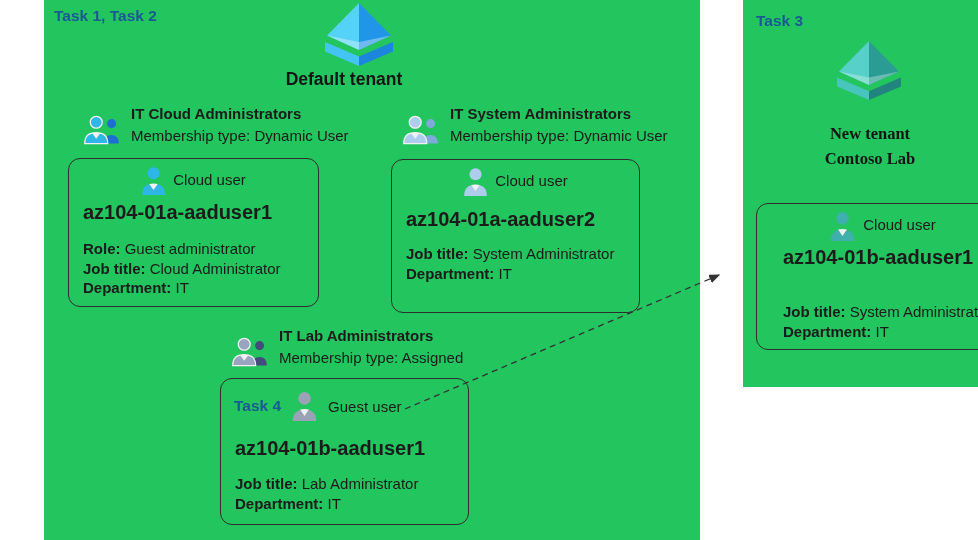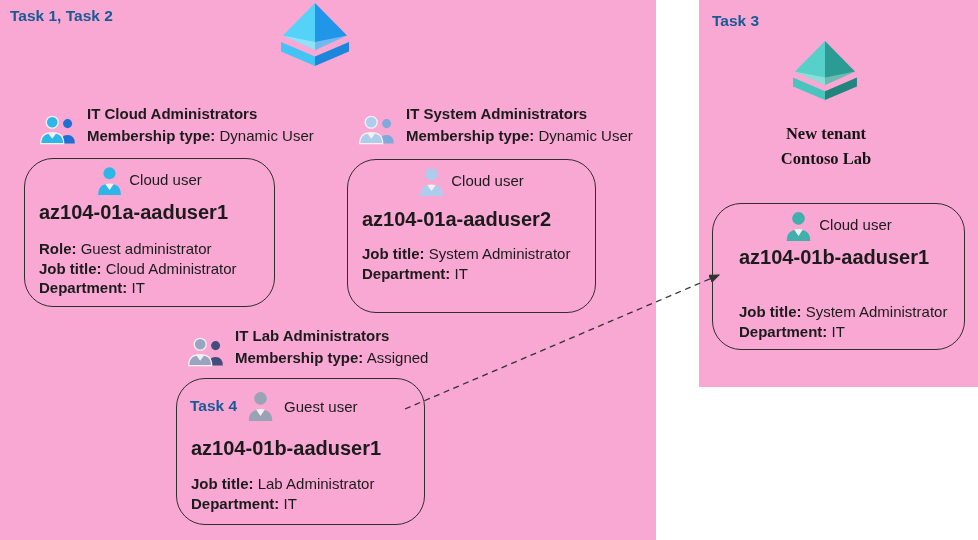--- a/index.html
+++ b/index.html
@@ -1,21 +1,21 @@
 <!DOCTYPE html>
 <html><head>
 <meta charset="utf-8">
 <style>
   html,body { margin:0; padding:0; }
   body {
     width:978px; height:540px; position:relative; overflow:hidden;
     background:#ffffff; color:#1b1b1b;
     font-family:"Liberation Sans", sans-serif; font-size:15px;
   }
-  .panel { position:absolute; background:#f9a8d4; }
+  .panel { position:absolute; background:#22c55e;margin-left:44px; }
   .panel-left  { left:0;   top:0; width:656px; height:540px; }
   .panel-right { left:699px; top:0; width:279px; height:387px; }
 
   .task-label { position:absolute; font-weight:bold; font-size:15.5px; color:#185a94; }
   .t12 { left:10px; top:7px; }
   .t3  { left:13px; top:12px; }
 
   .tenant-icon { position:absolute; }
   .tenant-icon.blue { left:279px; top:2px; }
   .tenant-icon.teal { left:92px; top:40px; }
@@ -24,23 +24,23 @@
   .tn-default { left:225px; top:69px; width:150px; font-size:17.5px; }
   .tn-new { left:14px; top:121px; width:226px; font-size:16.5px; line-height:25px;font-family:Liberation Serif, serif; }
 
   .group { position:absolute; display:flex; gap:9px; align-items:flex-start; }
   .group svg { margin-top:9px; flex:none; }
   .g1 { left:40px;  top:105px;justify-content:space-between; }
   .g2 { left:359px; top:105px; }
   .g3 { left:188px; top:327px; }
   .group-title { font-weight:bold; font-size:15px; white-space:nowrap; }
   .group-sub { font-size:15px; margin-top:5px; white-space:nowrap; }
-  .group-sub b { font-weight:bold; }
-
-  .card { position:absolute; border:1.4px solid #2e2e2e; border-radius:29px;text-decoration:underline; }
+  .group-sub b { font-weight:normal; }
+
+  .card { position:absolute; border:1.4px solid #2e2e2e; border-radius:12px;text-decoration:underline; }
   .c1 { left:24px;  top:158px; width:249px; height:147px; }
   .c2 { left:347px; top:159px; width:247px; height:152px; }
   .c3 { left:176px; top:378px; width:247px; height:145px; }
   .cr { left:13px;  top:203px; width:251px; height:145px; }
 
   .card-head { position:absolute; left:0; right:0; top:7px; display:flex;
                justify-content:center; gap:7px; align-items:flex-start; }
   .user-type { line-height:28px; white-space:nowrap; }
   .head3 { justify-content:flex-start; padding-left:13px; gap:10px; top:12px;
            align-items:center; height:30px; }
@@ -71,20 +71,21 @@
   <div class="task-label t12">Task 1, Task 2</div>
 
   <svg class="tenant-icon blue" width="72" height="66" viewBox="0 0 72 66">
     <polygon points="36,1 4,33.5 36,48" fill="#55d2f8"></polygon>
     <polygon points="36,1 68,33.5 36,48" fill="#2196e9"></polygon>
     <polygon points="4,33.5 36,48 68,33.5 36,40" fill="rgba(255,255,255,0.35)"></polygon>
     <polygon points="2,40 36,54.5 36,64 2,49.5" fill="#44c4f4"></polygon>
     <polygon points="70,40 36,54.5 36,64 70,49.5" fill="#1c86dd"></polygon>
   </svg>
 
+  <div class="tenant-name tn-default">Default tenant</div>
 
   <div class="group g1">
     <svg width="38" height="31" viewBox="0 0 42 33">
       <circle cx="30.5" cy="10" r="5" fill="#1d6fd1"></circle>
       <path d="M22.5 32 q0-9.4 8-9.4 q8 0 8 9.4 z" fill="#1d6fd1"></path>
       <circle cx="13.5" cy="8.5" r="6.6" fill="#2eb6e9" stroke="#f1f1f2" stroke-width="1.4"></circle>
       <path d="M0.8 32 q0-12 12.7-12 q12.7 0 12.7 12 z" fill="#2eb6e9" stroke="#f1f1f2" stroke-width="1.4"></path>
       <path d="M9 20.6 L13.5 26.6 L18 20.6 q-2.2-0.6-4.5-0.6 q-2.3 0-4.5 0.6 z" fill="#f1f1f2"></path>
     </svg>
     <div>

